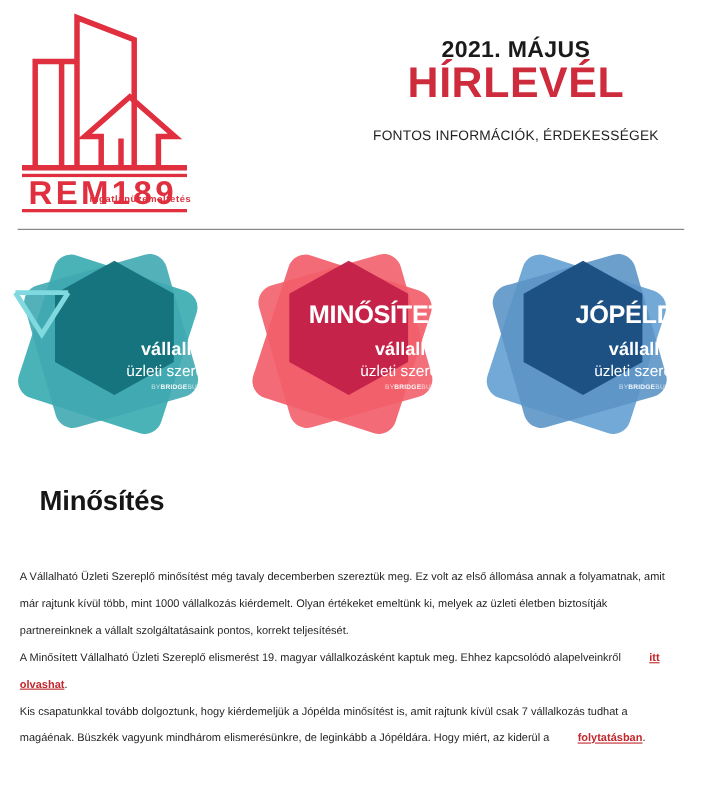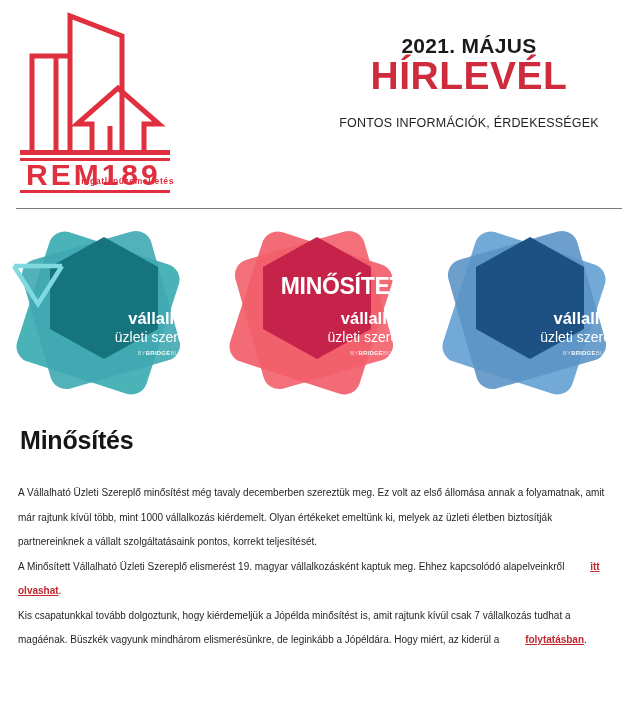--- a/index.html
+++ b/index.html
@@ -130,21 +130,21 @@
   .badge.teal .badge-line1 { top: 92px; }
 
   
   .article {
     position: absolute;
     left: 0;
     top: 414px;
     width: 638px;
   }
   .article-title {
-    margin: 0;
+    margin: 16px;
     padding: 12px 0 0 20px;
     font-size: 25px;
     font-weight: bold;
     color: #161616;
     letter-spacing: -0.2px;
   }
   .article-body {
     padding: 26px 22px 0 18px;
     font-size: 10px;
     line-height: 24.5px;
@@ -240,20 +240,21 @@
   </div>
 
   <div class="badge blue">
     <svg width="196" height="190" viewBox="0 0 196 190">
       <g opacity="0.85">
         <rect x="22" y="28" width="136" height="136" rx="16" transform="rotate(18 90 96)" fill="#5b9bd0"></rect>
         <rect x="26" y="26" width="134" height="134" rx="16" transform="rotate(-16 93 93)" fill="#3f82bd" opacity="0.9"></rect>
       </g>
       <polygon points="96,20 150,50 150,112 96,142 42,112 42,50" fill="#1a4e80" opacity="0.96"></polygon>
     </svg>
+    <div class="badge-label badge-big">JÓPÉLDA</div>
     <div class="badge-label badge-line1">vállalható</div>
     <div class="badge-label badge-line2">üzleti szereplő</div>
     <div class="badge-label badge-credit">
       <span class="faint">BY</span><b>BRIDGE</b><span class="faint">BUDAPEST</span>
     </div>
   </div>
 </div>
 
 <div class="article">
   <h1 class="article-title">Minősítés</h1>

